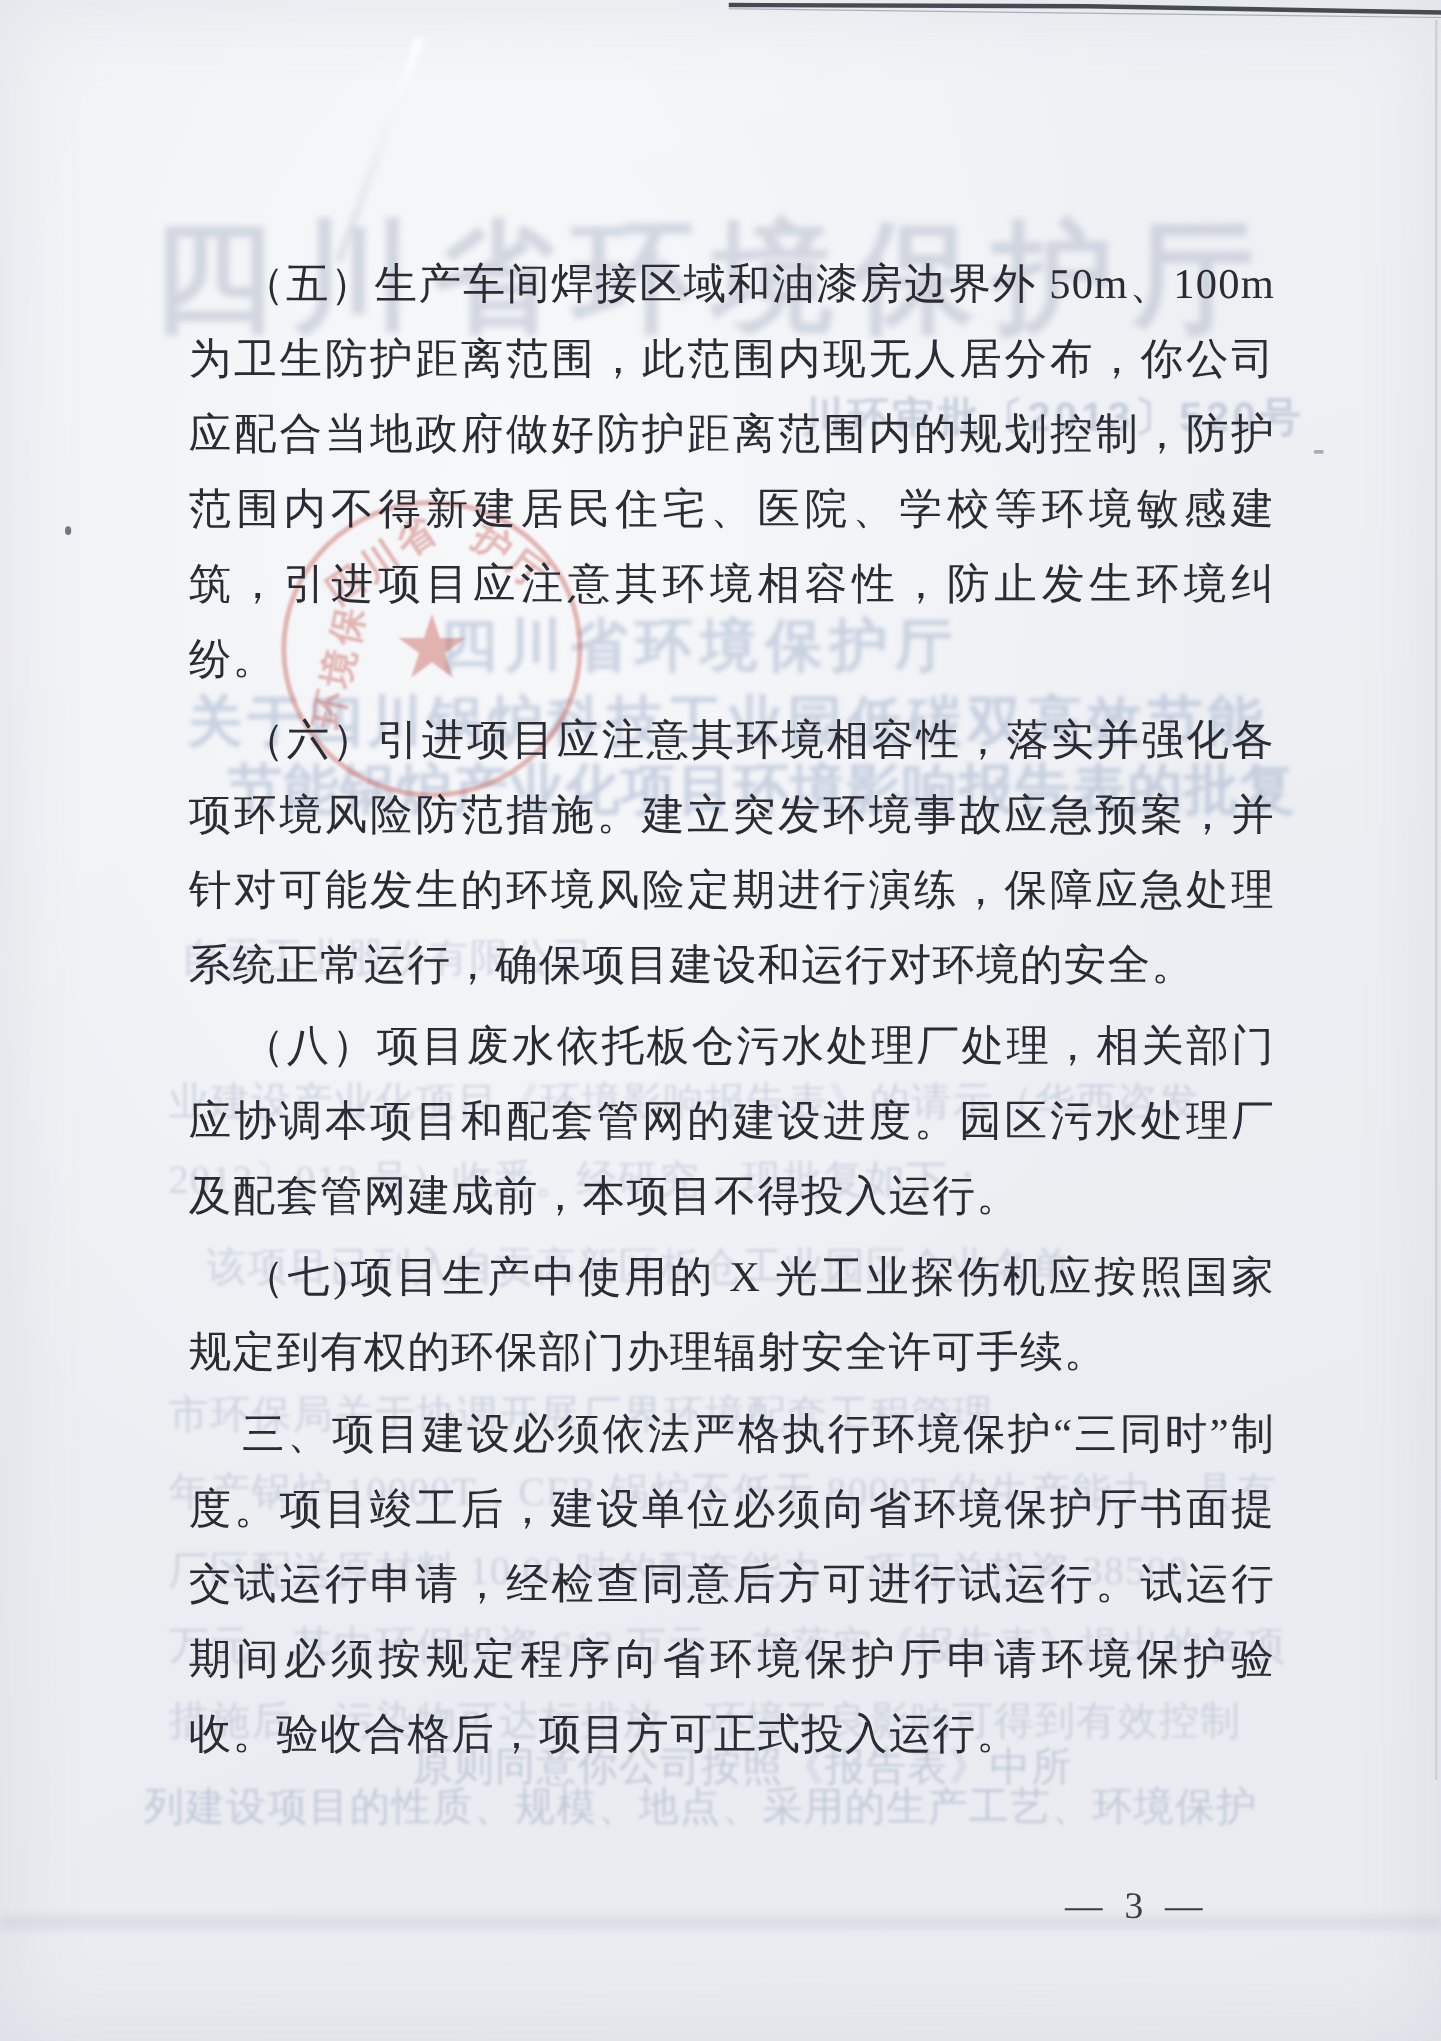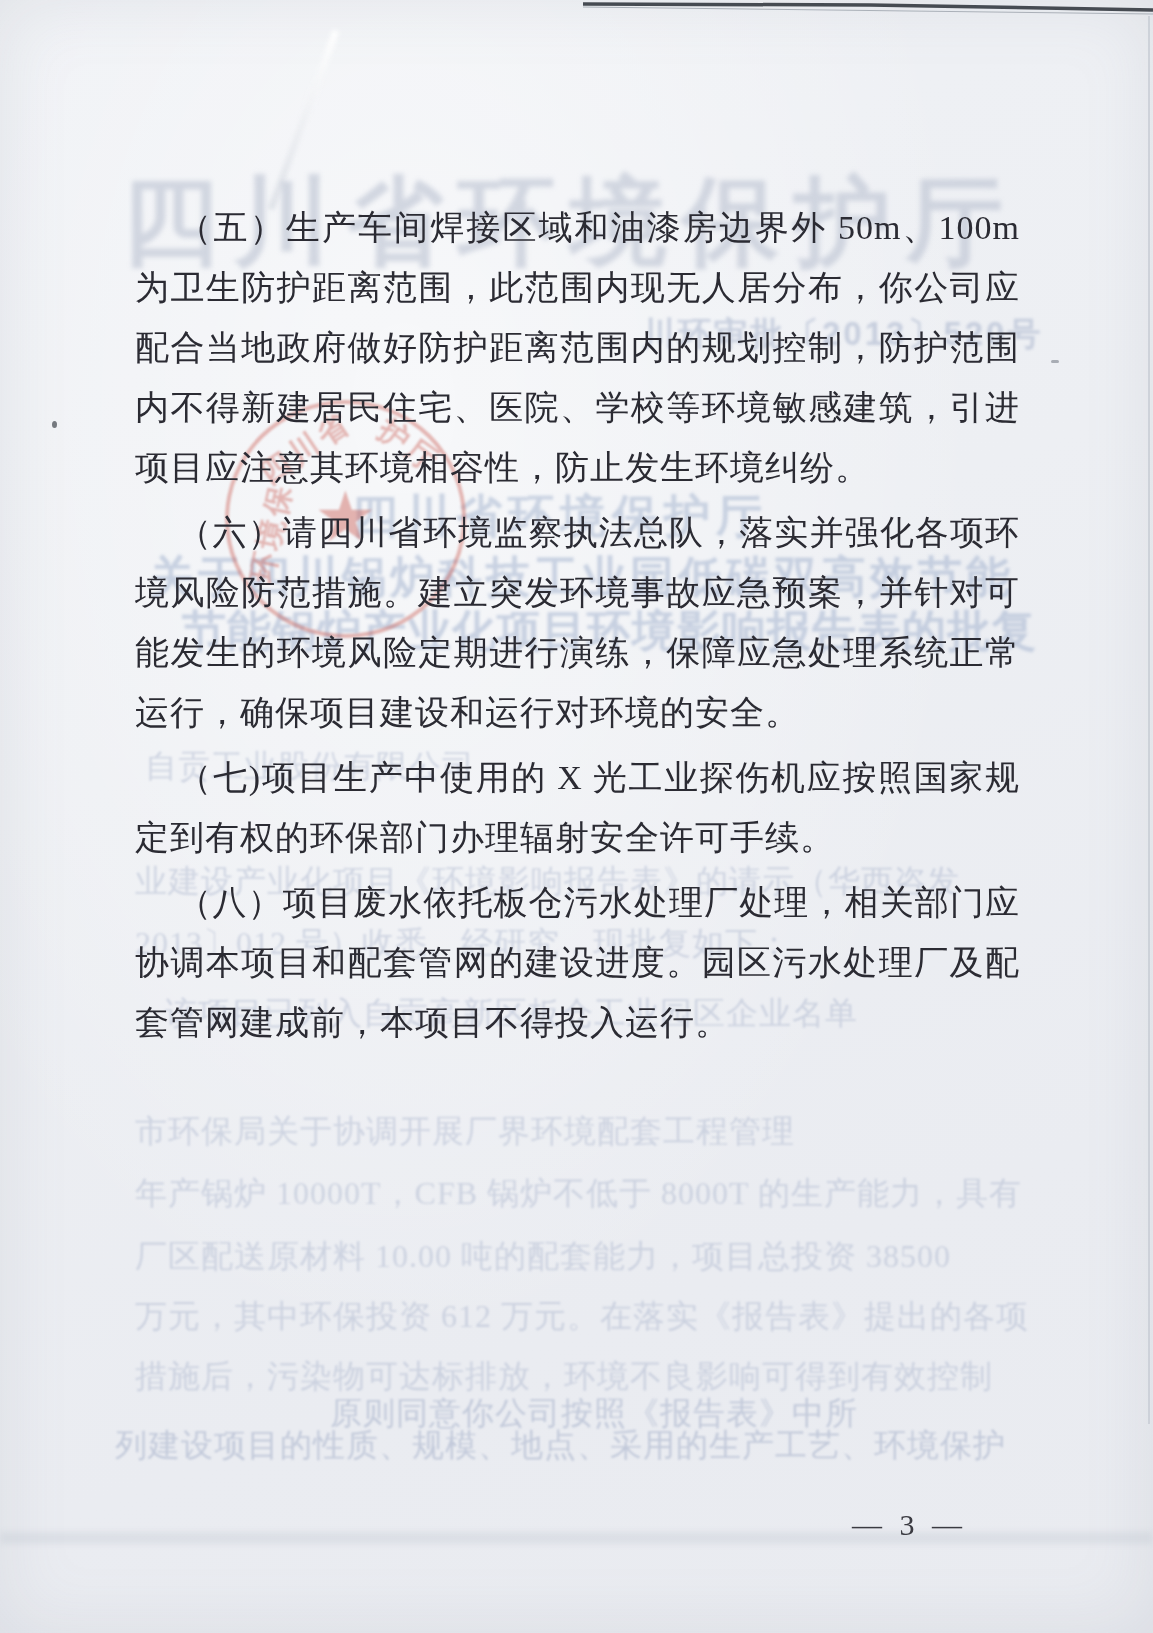--- a/index.html
+++ b/index.html
@@ -38,21 +38,21 @@
   .seal-frag{position:absolute;font-size:30px;font-weight:bold;color:rgba(199,84,74,.40);font-family:"Liberation Sans","DejaVu Sans",sans-serif;letter-spacing:4px;}
   .seal-frag.f1{left:26px;top:24px;transform:rotate(-34deg);}
   .seal-frag.f2{left:-8px;top:108px;transform:rotate(-78deg);}
   .seal-frag.f3{left:146px;top:22px;transform:rotate(36deg);}
   
   .doc-body{
     position:absolute;left:135px;top:198px;width:885px;
     font-size:34px;line-height:60px;letter-spacing:1px;
     color:#2b2b33;text-align:justify;
   }
-  .doc-body p{margin:0 0 5px 0;text-indent:1.25em;}
+  .doc-body p{margin:0 0 5px 16px;text-indent:1.25em;}
   .page-number{
     position:absolute;left:852px;top:1508px;
     font-size:30px;letter-spacing:5px;color:#3b3b42;white-space:nowrap;
   }
 </style>
 </head>
 <body>
 
 <div class="paper">
 
@@ -86,20 +86,21 @@
   <div class="ghost gline" style="left:135px;top:1110px;">市环保局关于协调开展厂界环境配套工程管理</div>
   <div class="ghost gline" style="left:135px;top:1172px;">年产锅炉 10000T，CFB 锅炉不低于 8000T 的生产能力，具有</div>
   <div class="ghost gline" style="left:135px;top:1235px;">厂区配送原材料 10.00 吨的配套能力，项目总投资 38500</div>
   <div class="ghost gline" style="left:135px;top:1295px;">万元，其中环保投资 612 万元。在落实《报告表》提出的各项</div>
   <div class="ghost gline" style="left:135px;top:1355px;">措施后，污染物可达标排放，环境不良影响可得到有效控制</div>
   <div class="ghost gline strong" style="left:330px;top:1392px;">原则同意你公司按照《报告表》中所</div>
   <div class="ghost gline strong" style="left:115px;top:1424px;">列建设项目的性质、规模、地点、采用的生产工艺、环境保护</div>
 
   <div class="doc-body">
     <p>（五）生产车间焊接区域和油漆房边界外 50m、100m 为卫生防护距离范围，此范围内现无人居分布，你公司应配合当地政府做好防护距离范围内的规划控制，防护范围内不得新建居民住宅、医院、学校等环境敏感建筑，引进项目应注意其环境相容性，防止发生环境纠纷。</p>
-    <p>（六）请四川省环境监察执法总队，落实并强化各项环境风险防范措施。建立突发环境事故应急预案，并针对可能发生的环境风险定期进行演练，保障应急处理系统正常运行，确保项目建设和运行对环境的安全。</p>
+    <p>（六）引进项目应注意其环境相容性，落实并强化各项环境风险防范措施。建立突发环境事故应急预案，并针对可能发生的环境风险定期进行演练，保障应急处理系统正常运行，确保项目建设和运行对环境的安全。</p>
+    <p>（八）项目废水依托板仓污水处理厂处理，相关部门应协调本项目和配套管网的建设进度。园区污水处理厂及配套管网建成前，本项目不得投入运行。</p>
     <p>（七)项目生产中使用的 X 光工业探伤机应按照国家规定到有权的环保部门办理辐射安全许可手续。</p>
-    <p>（八）项目废水依托板仓污水处理厂处理，相关部门应协调本项目和配套管网的建设进度。园区污水处理厂及配套管网建成前，本项目不得投入运行。</p>
+    <p>三、项目建设必须依法严格执行环境保护“三同时”制度。项目竣工后，建设单位必须向省环境保护厅书面提交试运行申请，经检查同意后方可进行试运行。试运行期间必须按规定程序向省环境保护厅申请环境保护验收。验收合格后，项目方可正式投入运行。</p>
   </div>
 
   <div class="page-number">— 3 —</div>
 
 </div>
 
 </body></html>

